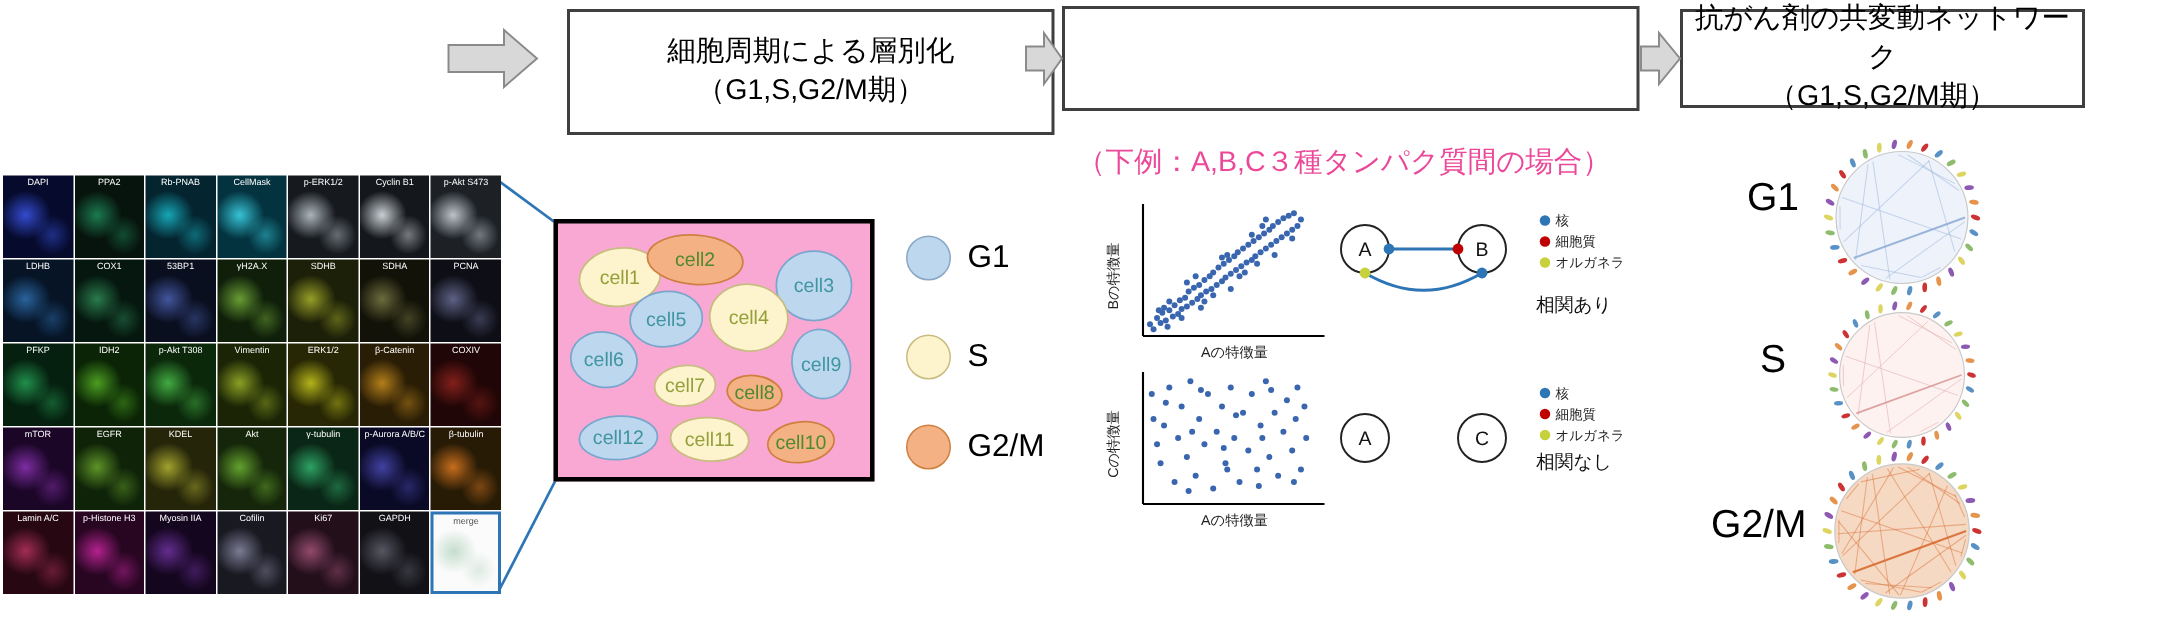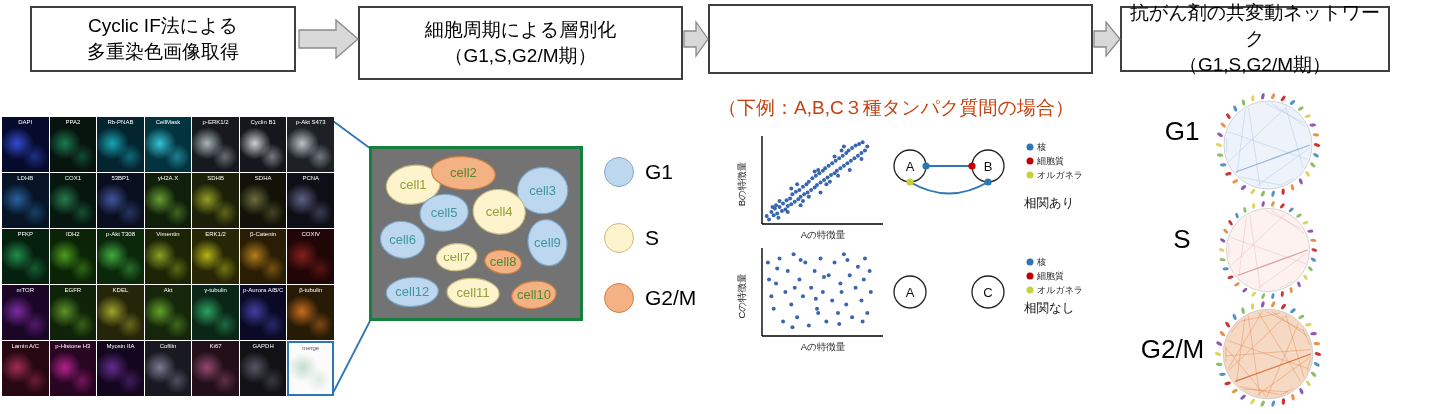--- a/index.html
+++ b/index.html
@@ -14,50 +14,46 @@
 
   .microgrid { position:absolute; left:2px; top:117px; width:332px; height:279px;
     display:grid; grid-template-columns:repeat(7,1fr); grid-template-rows:repeat(5,1fr);
     gap:1px; background:#fff; }
   .tile { position:relative; overflow:hidden; }
   .tile-label { position:absolute; top:1px; left:0; width:100%; text-align:center;
     font-size:6px; line-height:8px; color:#fff; white-space:nowrap; }
   .tile.merge { border:2px solid #2e75b6; }
 
   .cellbox { position:absolute; left:369px; top:146px; width:214px; height:175px;
-    border:3px solid #15803d; background:#737373; }
+    border:3px solid #000000; background:#f9a8d4; }
   .cellbox svg { position:absolute; inset:0; width:100%; height:100%; }
 
   .phase-legend { position:absolute; left:604px; top:0; width:140px; height:414px; }
   .legend-row { position:absolute; left:0; display:flex; align-items:center; gap:11px; }
   .legend-circle { width:30px; height:30px; border-radius:50%; border:1.5px solid #999; flex:none; }
   .legend-label { font-size:21px; color:#000; }
 
   .caption { position:absolute; left:690px; top:95px; width:412px; text-align:center;
-    font-size:19px; color:#c2410c; }
+    font-size:19px; color:#ec4899; }
 
   .scatter, .net, .chord { position:absolute; }
   .axis { stroke:#000; stroke-width:1.4; }
   .axlab { font-size:9.5px; fill:#222; }
   .node { fill:#fff; stroke:#222; stroke-width:1.3; }
   .node-label { font-size:13px; fill:#111; text-anchor:middle; }
   .edge { stroke:#2e75b6; stroke-width:2; fill:none; }
   .corr-label { font-size:12.5px; fill:#111; }
   .net-row-label { position:absolute; font-size:26px; color:#000; text-align:center; }
 </style>
 </head>
 <body>
 
 <div class="canvas">
 
-  <div class="flow-box" style="left:30px;top:6px;width:266px;height:66px">
-    <div>Cyclic IF法による</div>
-    <div>多重染色画像取得</div>
-  </div>
-  <div class="flow-box" style="left:358px;top:6px;width:325px;height:74px">
+  <div class="flow-box" style="left:378px;top:6px;width:325px;height:84px">
     <div>細胞周期による層別化</div>
     <div>（G1,S,G2/M期）</div>
   </div>
   <div class="flow-box" style="left:708px;top:4px;width:385px;height:70px">
   </div>
   <div class="flow-box" style="left:1120px;top:6px;width:270px;height:66px">
     <div>抗がん剤の共変動ネットワーク</div>
     <div>（G1,S,G2/M期）</div>
   </div>
 

